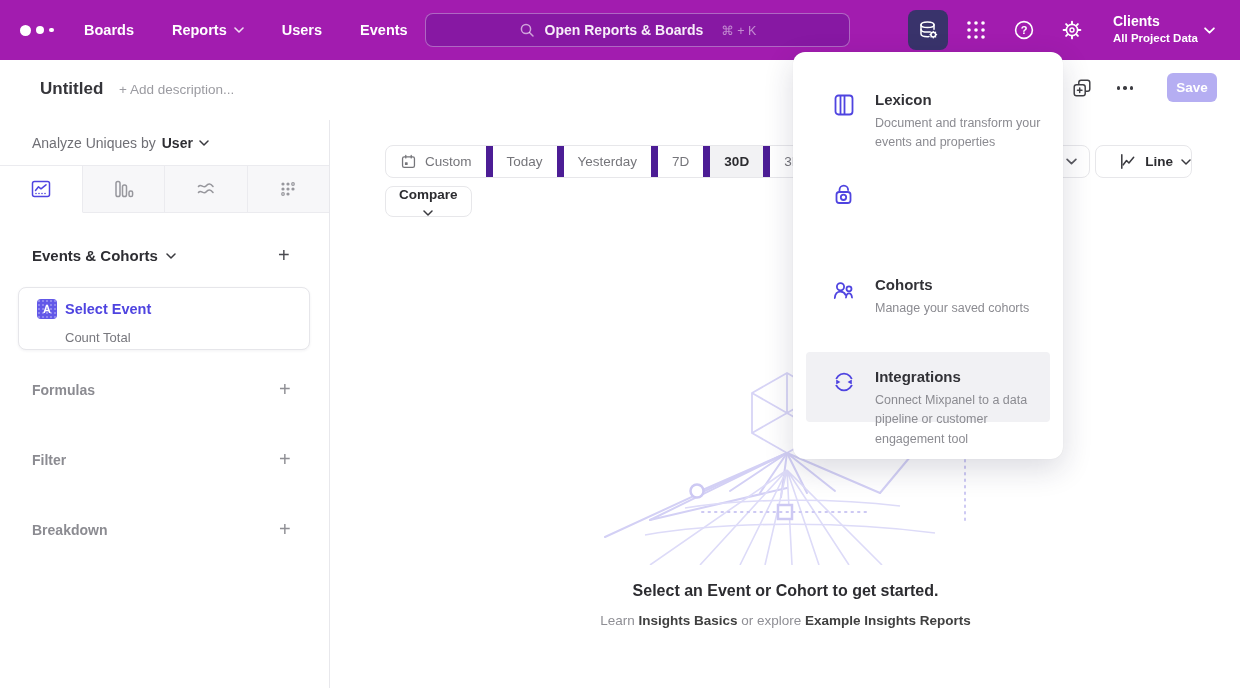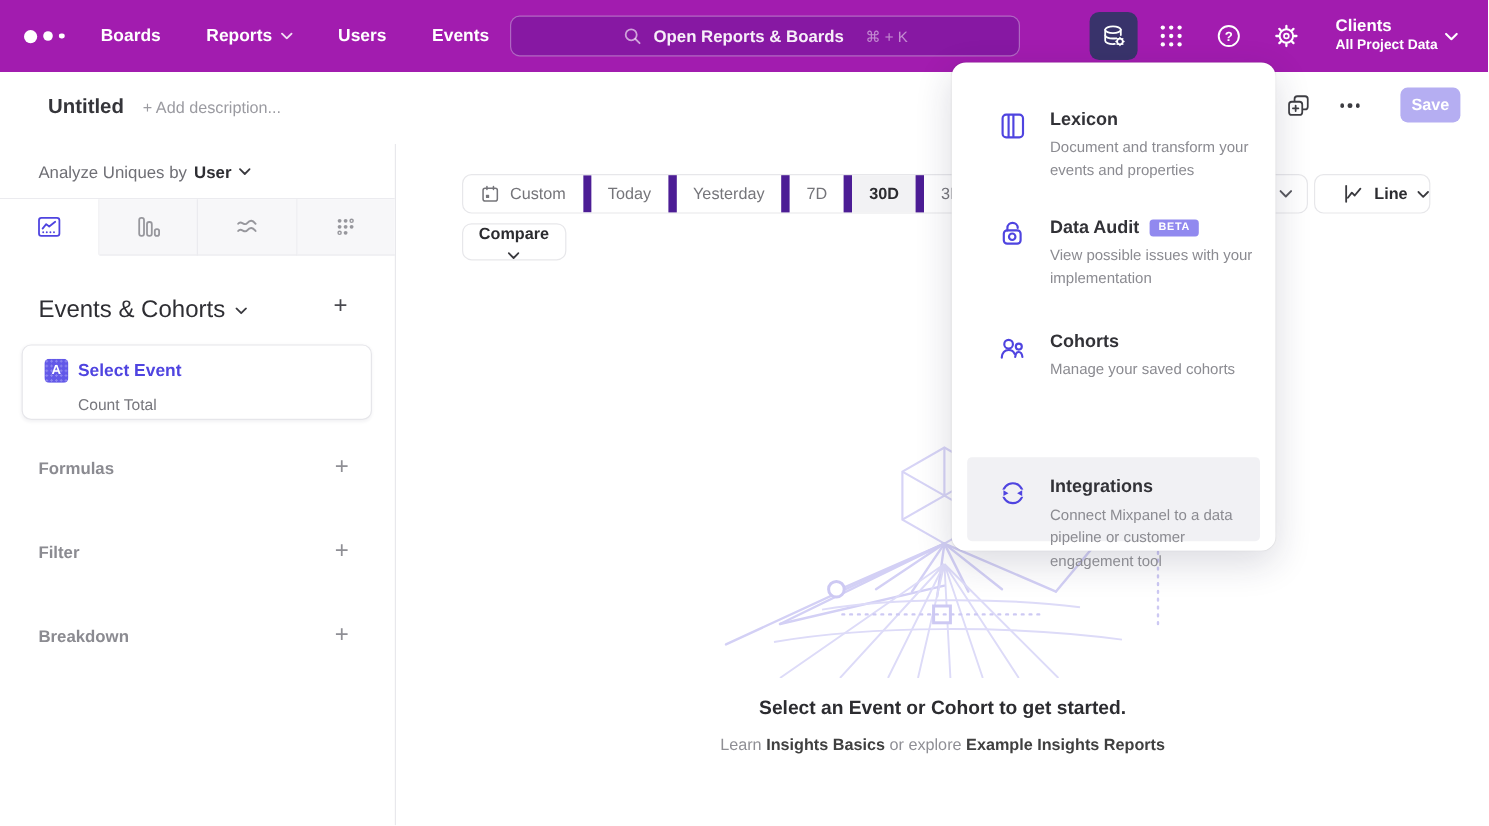--- a/index.html
+++ b/index.html
@@ -41,21 +41,21 @@
     border-radius:6px; font-size:13.5px; font-weight:700; display:flex; align-items:center; justify-content:center; }
   
   .sidebar { position:absolute; left:0; top:120px; width:330px; height:568px; background:#fff; border-right:1px solid #e8e8ec; }
   .analyze { position:absolute; left:32px; top:15px; font-size:14px; color:#6f6f75; display:flex; align-items:center; gap:6px; }
   .analyze b { color:#2e2e33; font-weight:700; }
   .tabs { position:absolute; left:0; top:45px; width:329px; height:48px; border-top:1px solid #ebebef; display:flex; }
   .tab { flex:1; display:flex; align-items:center; justify-content:center; background:#f7f7f9;
     border-right:1px solid #ebebef; border-bottom:1px solid #ebebef; cursor:pointer; }
   .tab:last-child { border-right:none; }
   .tab.selected { background:#fff; border-bottom:1px solid #fff; }
-  .ec-head { position:absolute; left:32px; top:127px; font-size:20px; font-weight:400; color:#2e2e33; display:flex; align-items:center; gap:8px; }
+  .ec-head { position:absolute; left:32px; top:127px; font-size:15px; font-weight:700; color:#2e2e33; display:flex; align-items:center; gap:8px; }
   .plus { position:absolute; font-size:20px; font-weight:400; color:#8f8f95; line-height:16px; }
   .plus.dark { color:#4a4a50; }
   .event-card { position:absolute; left:18px; top:167px; width:292px; height:63px; background:#fff;
     border:1px solid #e6e6ea; border-radius:8px; box-shadow:0 1px 3px rgba(30,30,60,0.06); cursor:pointer; }
   .event-badge { position:absolute; left:18px; top:11px; width:20px; height:20px; border-radius:4px; background:#6258E8;
     color:#fff; font-size:11px; font-weight:700; display:flex; align-items:center; justify-content:center;
     background-image:radial-gradient(rgba(255,255,255,0.28) 1px, transparent 1px); background-size:4px 4px; }
   .event-title { position:absolute; left:46px; top:13px; font-size:14.5px; font-weight:600; color:#4F44E0; }
   .event-metric { position:absolute; left:46px; top:42px; font-size:13px; color:#77777d; }
   .side-section { position:absolute; left:32px; font-size:14px; font-weight:600; color:#8b8b91; }
@@ -83,21 +83,21 @@
   .empty-sub a { color:#404040; font-weight:700; text-decoration:none; cursor:pointer; }
   
   .panel { position:absolute; left:793px; top:52px; width:270px; height:407px; background:#fff; border-radius:12px;
     box-shadow:0 10px 30px rgba(30,30,70,0.16), 0 0 1px rgba(0,0,0,0.1); z-index:10; }
   .menu-item { position:absolute; left:38px; right:16px; display:flex; gap:18px; align-items:flex-start; cursor:pointer; }
   .menu-item .mi-icon { flex:0 0 26px; margin-top:2px; }
   .mi-title { font-size:15px; font-weight:700; color:#323237; line-height:19px; display:flex; align-items:center; gap:9px; }
   .mi-desc { margin-top:5px; font-size:12.5px; color:#8b8b91; line-height:1.55; max-width:180px; }
   .beta { background:#9189EF; color:#fff; font-size:9px; font-weight:700; letter-spacing:0.6px;
     padding:2.5px 7px; border-radius:3px; line-height:1; }
-  .mi-hover { position:absolute; left:13px; right:13px; top:300px; height:70px; background:#f1f1f4; border-radius:4px; cursor:pointer;margin-top:29px; }
+  .mi-hover { position:absolute; left:13px; right:13px; top:300px; height:70px; background:#f1f1f4; border-radius:4px; cursor:pointer; }
   .mi-hover .menu-item { position:absolute; left:25px; right:8px; top:15px; }
 </style>
 </head>
 <body>
 
 <div id="app">
 
   <div class="navbar">
     <div class="logo">
         <i class="d1"></i>
@@ -367,27 +367,20 @@
         <div class="mi-desc">Document and transform your events and properties</div>
       </div>
     </div>
 
     <div class="menu-item" style="top:128px;">
       <svg class="mi-icon" width="26" height="26" viewBox="0 0 26 26" fill="none" stroke="#4F44E0" stroke-width="1.8" stroke-linecap="round" stroke-linejoin="round">
         <path d="M8.5 10V8a4.3 4.3 0 0 1 8.6 0"></path>
         <rect x="5.5" y="10" width="14" height="11" rx="2.8"></rect>
         <circle cx="12.5" cy="15.3" r="2.7"></circle>
       </svg>
-      <div>
-        <div class="mi-title">
-          <span>Data Audit</span>
-          <span class="beta">BETA</span>
-        </div>
-        <div class="mi-desc">View possible issues with your implementation</div>
-      </div>
     </div>
 
     <div class="menu-item" style="top:223px;">
       <svg class="mi-icon" width="26" height="26" viewBox="0 0 26 26" fill="none" stroke="#4F44E0" stroke-width="1.8" stroke-linecap="round" stroke-linejoin="round">
         <circle cx="9.5" cy="9.8" r="3.6"></circle>
         <path d="M3.8 21c.4-4.3 2.6-6.3 5.7-6.3 2.3 0 4.1 1.1 5 3.2"></path>
         <circle cx="18" cy="11.8" r="2.5"></circle>
         <path d="M15 20.5c.3-2.8 1.5-4.2 3-4.2s2.7 1.4 3 4.2"></path>
       </svg>
       <div>

